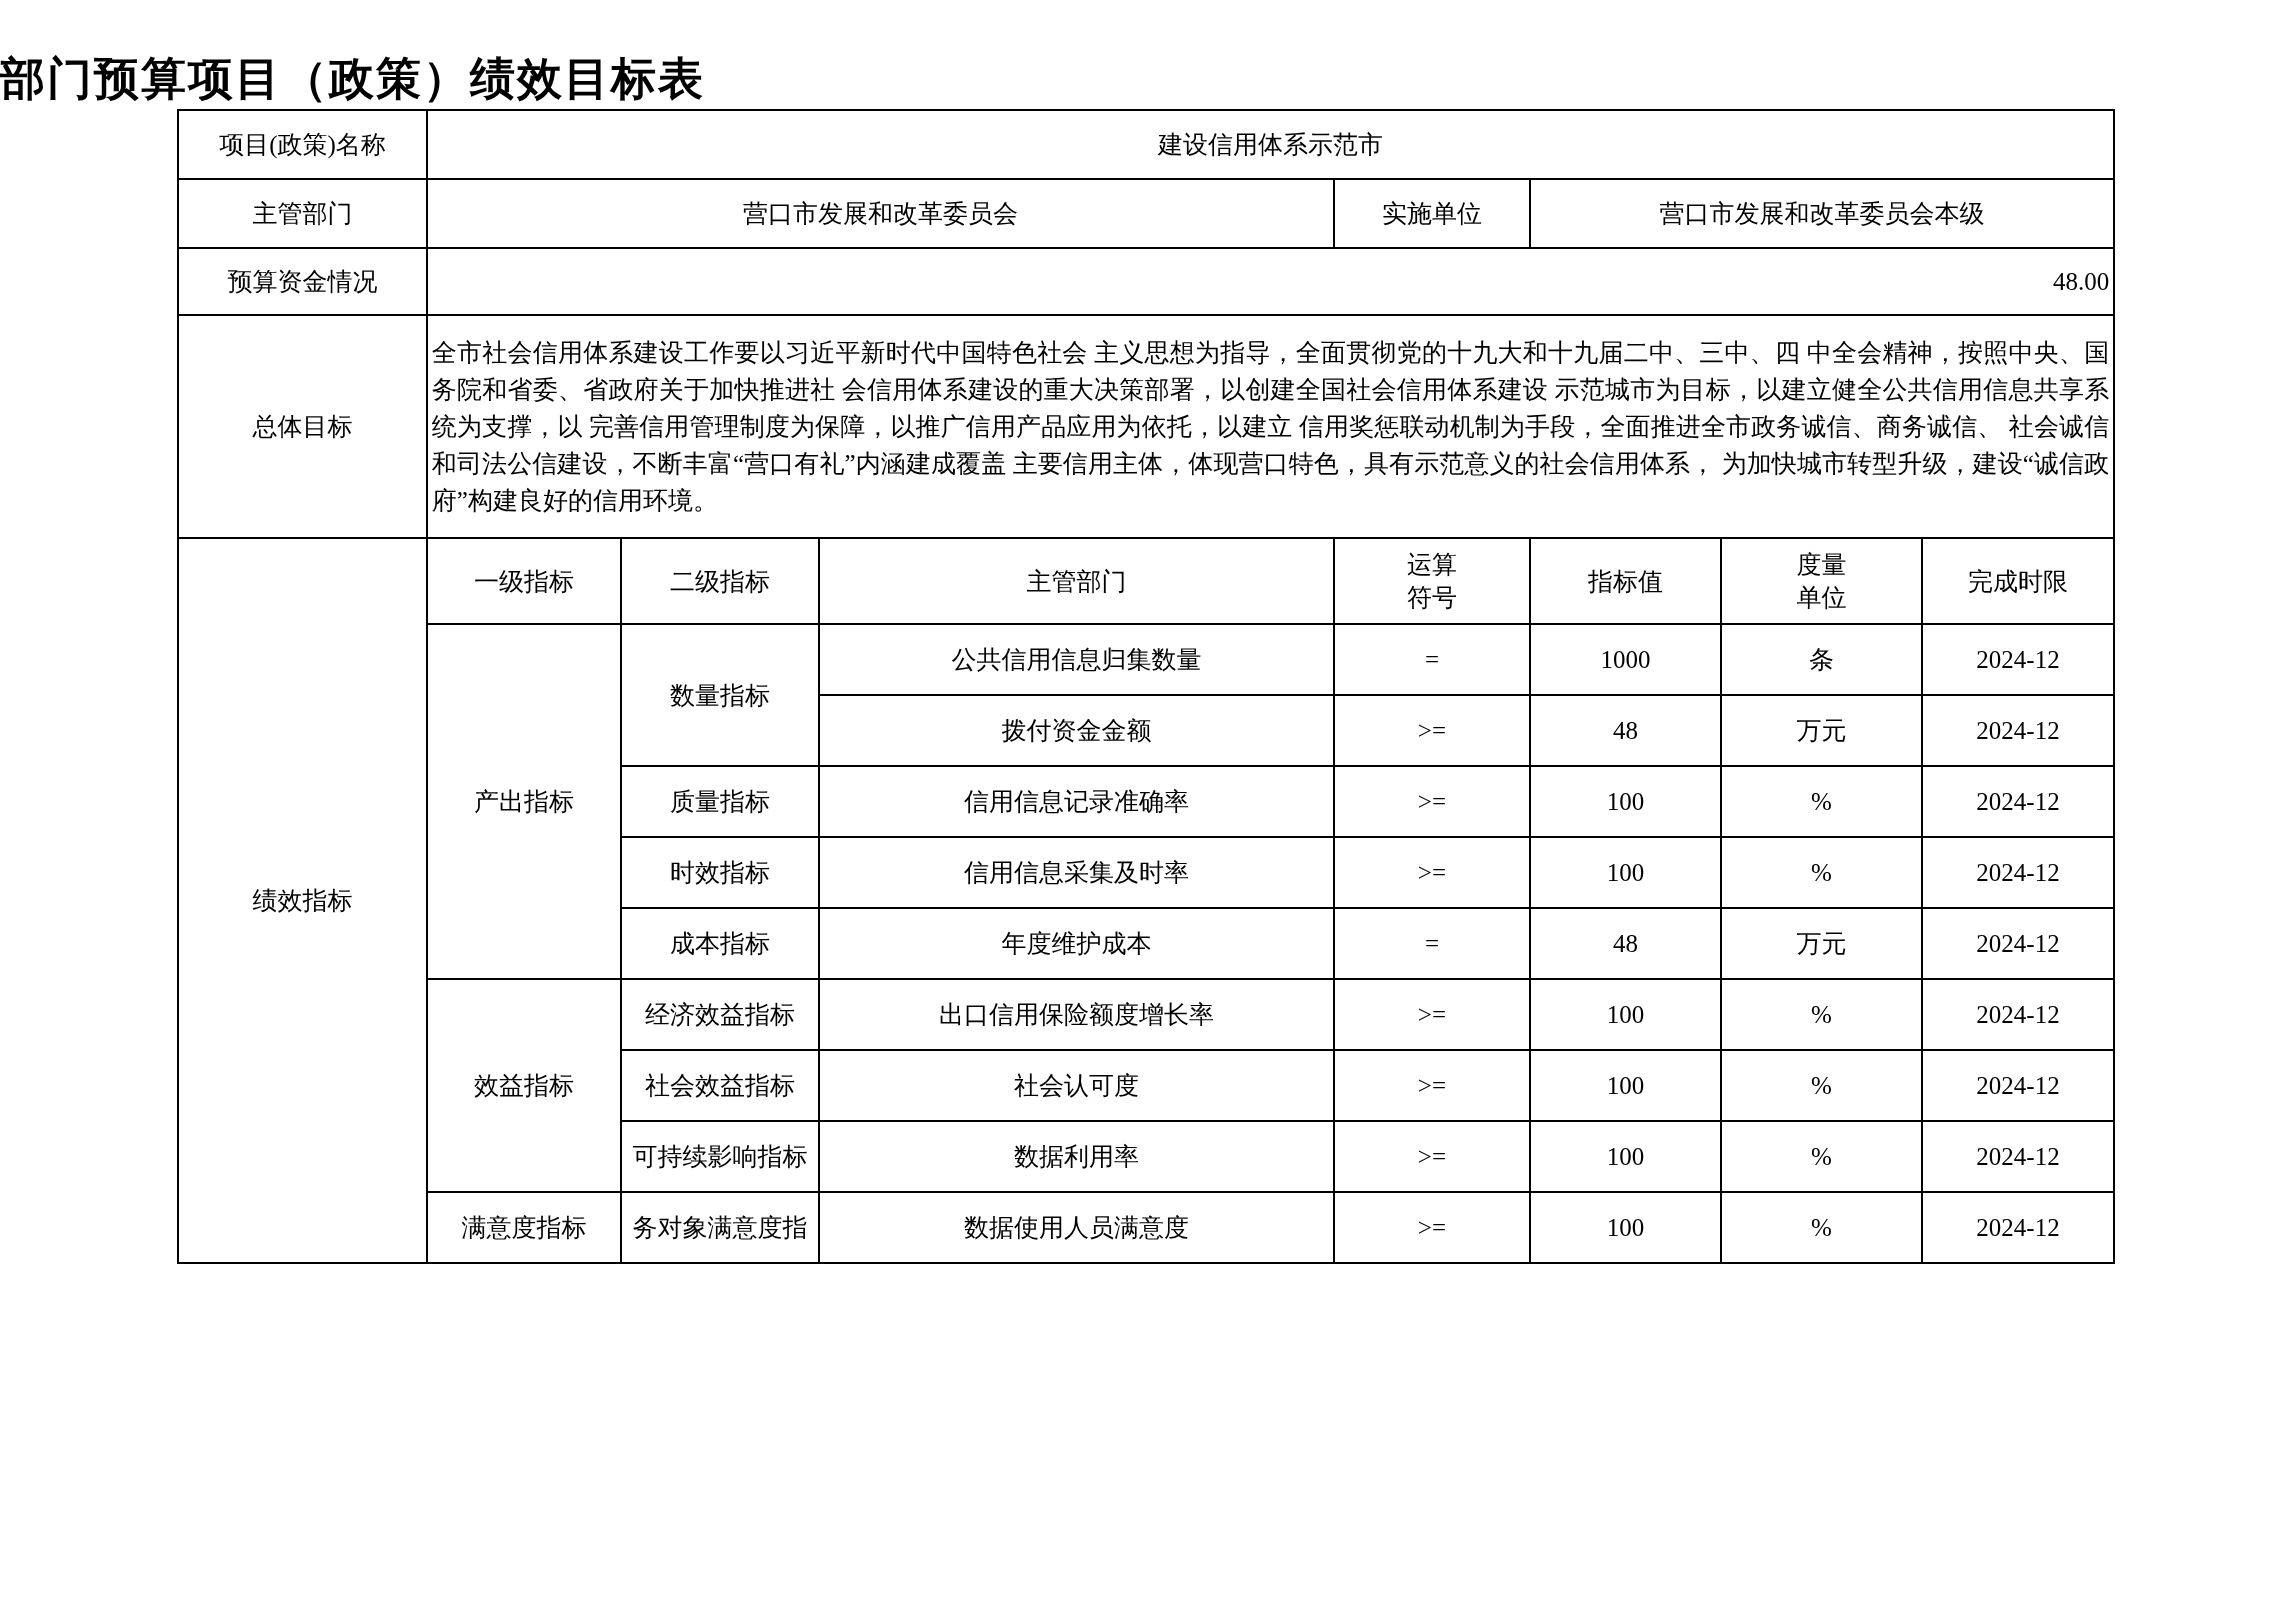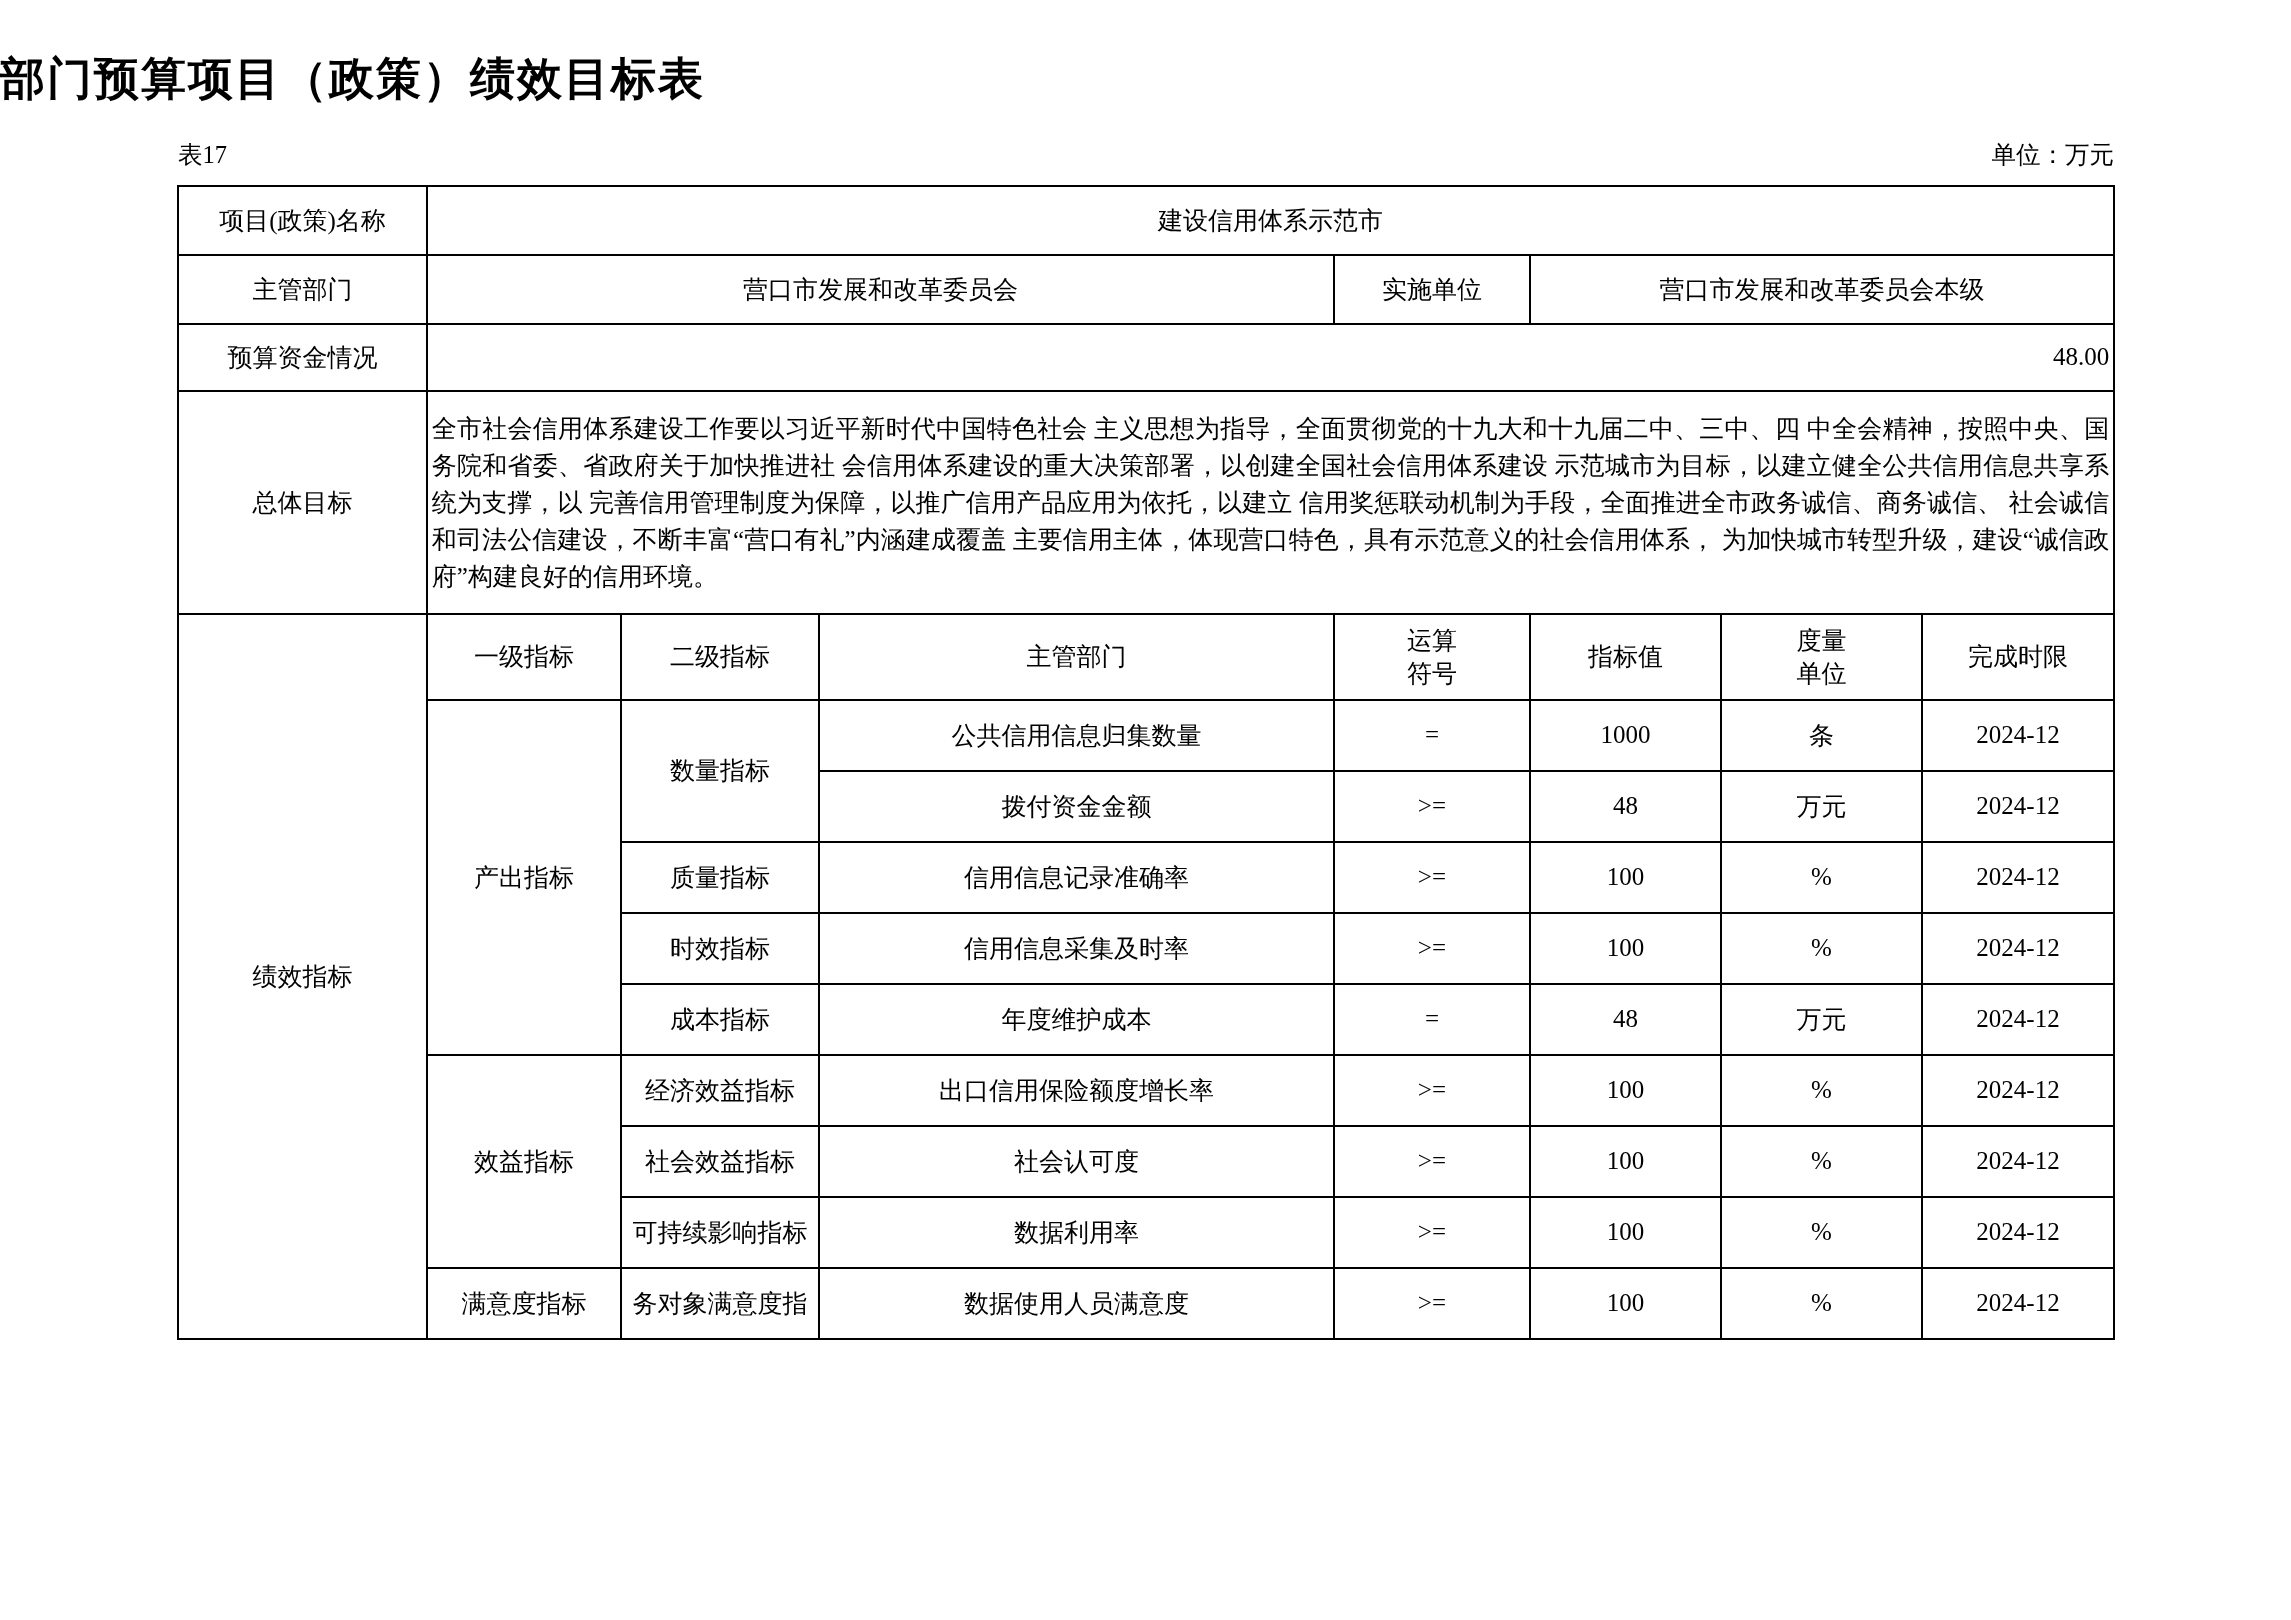--- a/index.html
+++ b/index.html
@@ -64,24 +64,20 @@
   td.two-line { white-space: pre-line; line-height: 33px; }
   td.clip { white-space: nowrap; overflow: hidden; padding-left: 0; padding-right: 0; }
 </style>
 </head>
 <body>
 
 <div class="page">
 
   <div class="doc-title">部门预算项目（政策）绩效目标表</div>
 
-  <div class="meta-row">
-    <span>表17</span>
-    <span>单位：万元</span>
-  </div>
 
   <table class="budget">
     <colgroup>
       <col style="width:249px">
         <col style="width:194px">
         <col style="width:198px">
       <col style="width:515px">
         <col style="width:196px">
         <col style="width:191px">
       <col style="width:201px">

